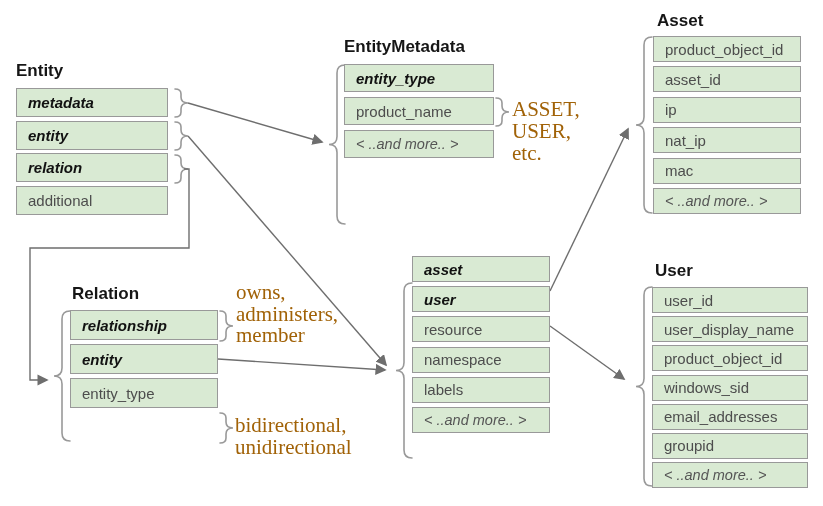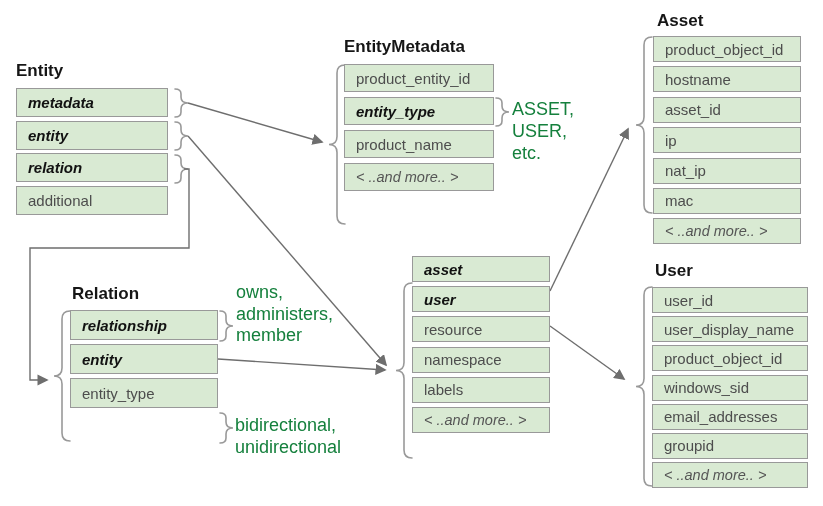--- a/index.html
+++ b/index.html
@@ -28,22 +28,23 @@
     display:flex;align-items:center;
     padding:0 6px 0 11px;
     font-size:15px;color:#4d4d4d;
     box-sizing:border-box;
     white-space:nowrap;
   }
   .row.bold{font-weight:bold;color:#111;font-style:italic;}
   .row.more{font-style:italic;color:#555;font-size:14.5px;}
   .note{
     position:absolute;z-index:1;
-    font-size:18px;line-height:22px;color:#15803d;
+    font-size:21px;line-height:22px;color:#a16207;
     white-space:pre-line;
+    font-family:Liberation Serif, serif;
   }
 </style>
 </head>
 <body>
 
 <div id="stage">
 
   <svg id="connectors" width="823" height="506" viewBox="0 0 823 506">
     <defs>
       <marker id="arrowhead" viewBox="0 0 10 10" refX="8.5" refY="5" markerWidth="8" markerHeight="8" orient="auto-start-reverse">
@@ -76,30 +77,28 @@
   <div class="tbl" style="left:16px;top:61px;width:152px;--row-h:29px;--row-gap:3.5px;--title-mb:7px;">
     <div class="tbl-title">Entity</div>
     <div class="row bold">metadata</div>
     <div class="row bold">entity</div>
     <div class="row bold">relation</div>
     <div class="row">additional</div>
   </div>
 
   <div class="tbl" style="left:344px;top:37px;width:150px;--row-h:28px;--row-gap:5px;--title-mb:7px;">
     <div class="tbl-title">EntityMetadata</div>
-    <div class="row">product_entity_id</div>
     <div class="row bold">entity_type</div>
     <div class="row">product_name</div>
     <div class="row more">&lt; ..and more.. &gt;</div>
   </div>
 
   <div class="tbl" style="left:653px;top:11px;width:148px;--row-h:26px;--row-gap:4.4px;--title-mb:5px;">
     <div class="tbl-title" style="padding-left:4px;">Asset</div>
     <div class="row">product_object_id</div>
-    <div class="row">hostname</div>
     <div class="row">asset_id</div>
     <div class="row">ip</div>
     <div class="row">nat_ip</div>
     <div class="row">mac</div>
     <div class="row more">&lt; ..and more.. &gt;</div>
   </div>
 
   <div class="tbl" style="left:652px;top:261px;width:156px;--row-h:26px;--row-gap:3.2px;--title-mb:6px;">
     <div class="tbl-title" style="padding-left:3px;">User</div>
     <div class="row">user_id</div>

